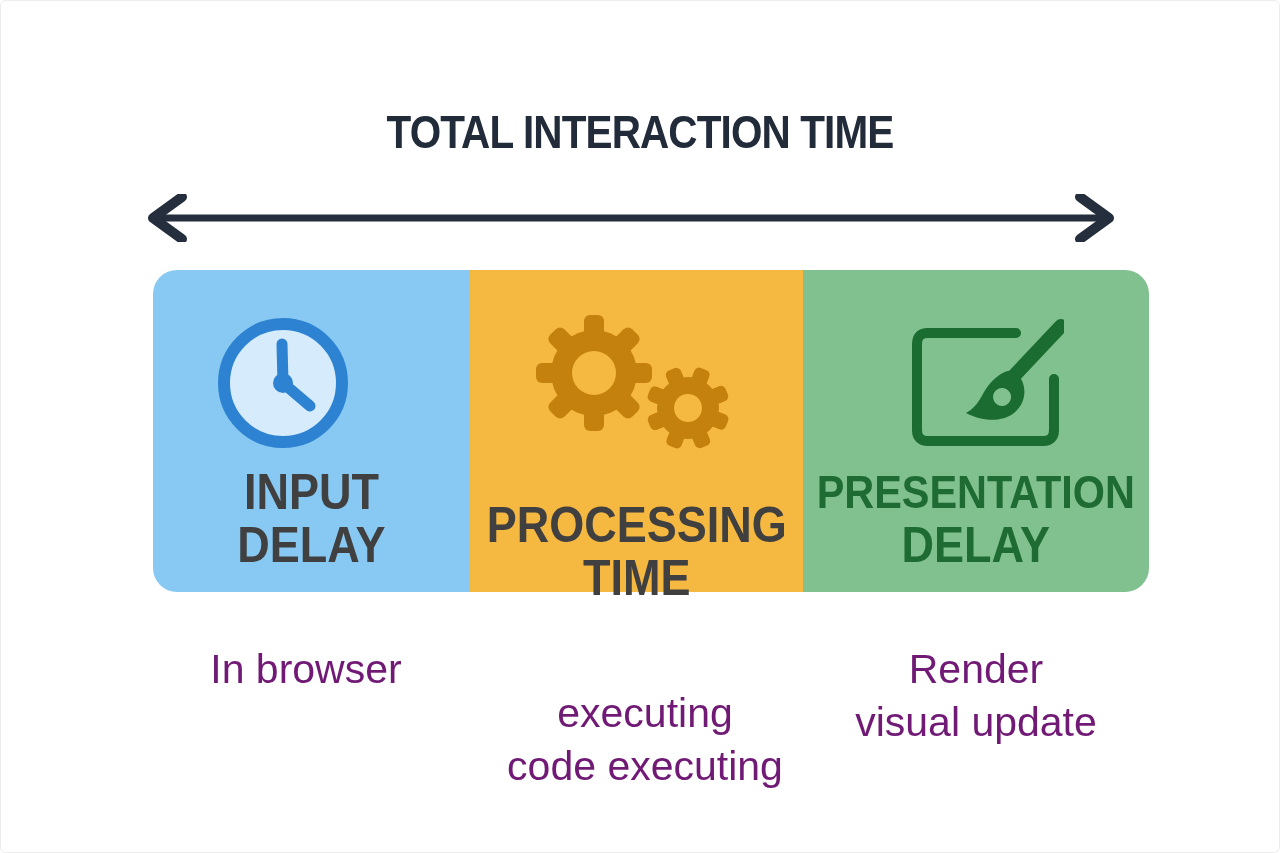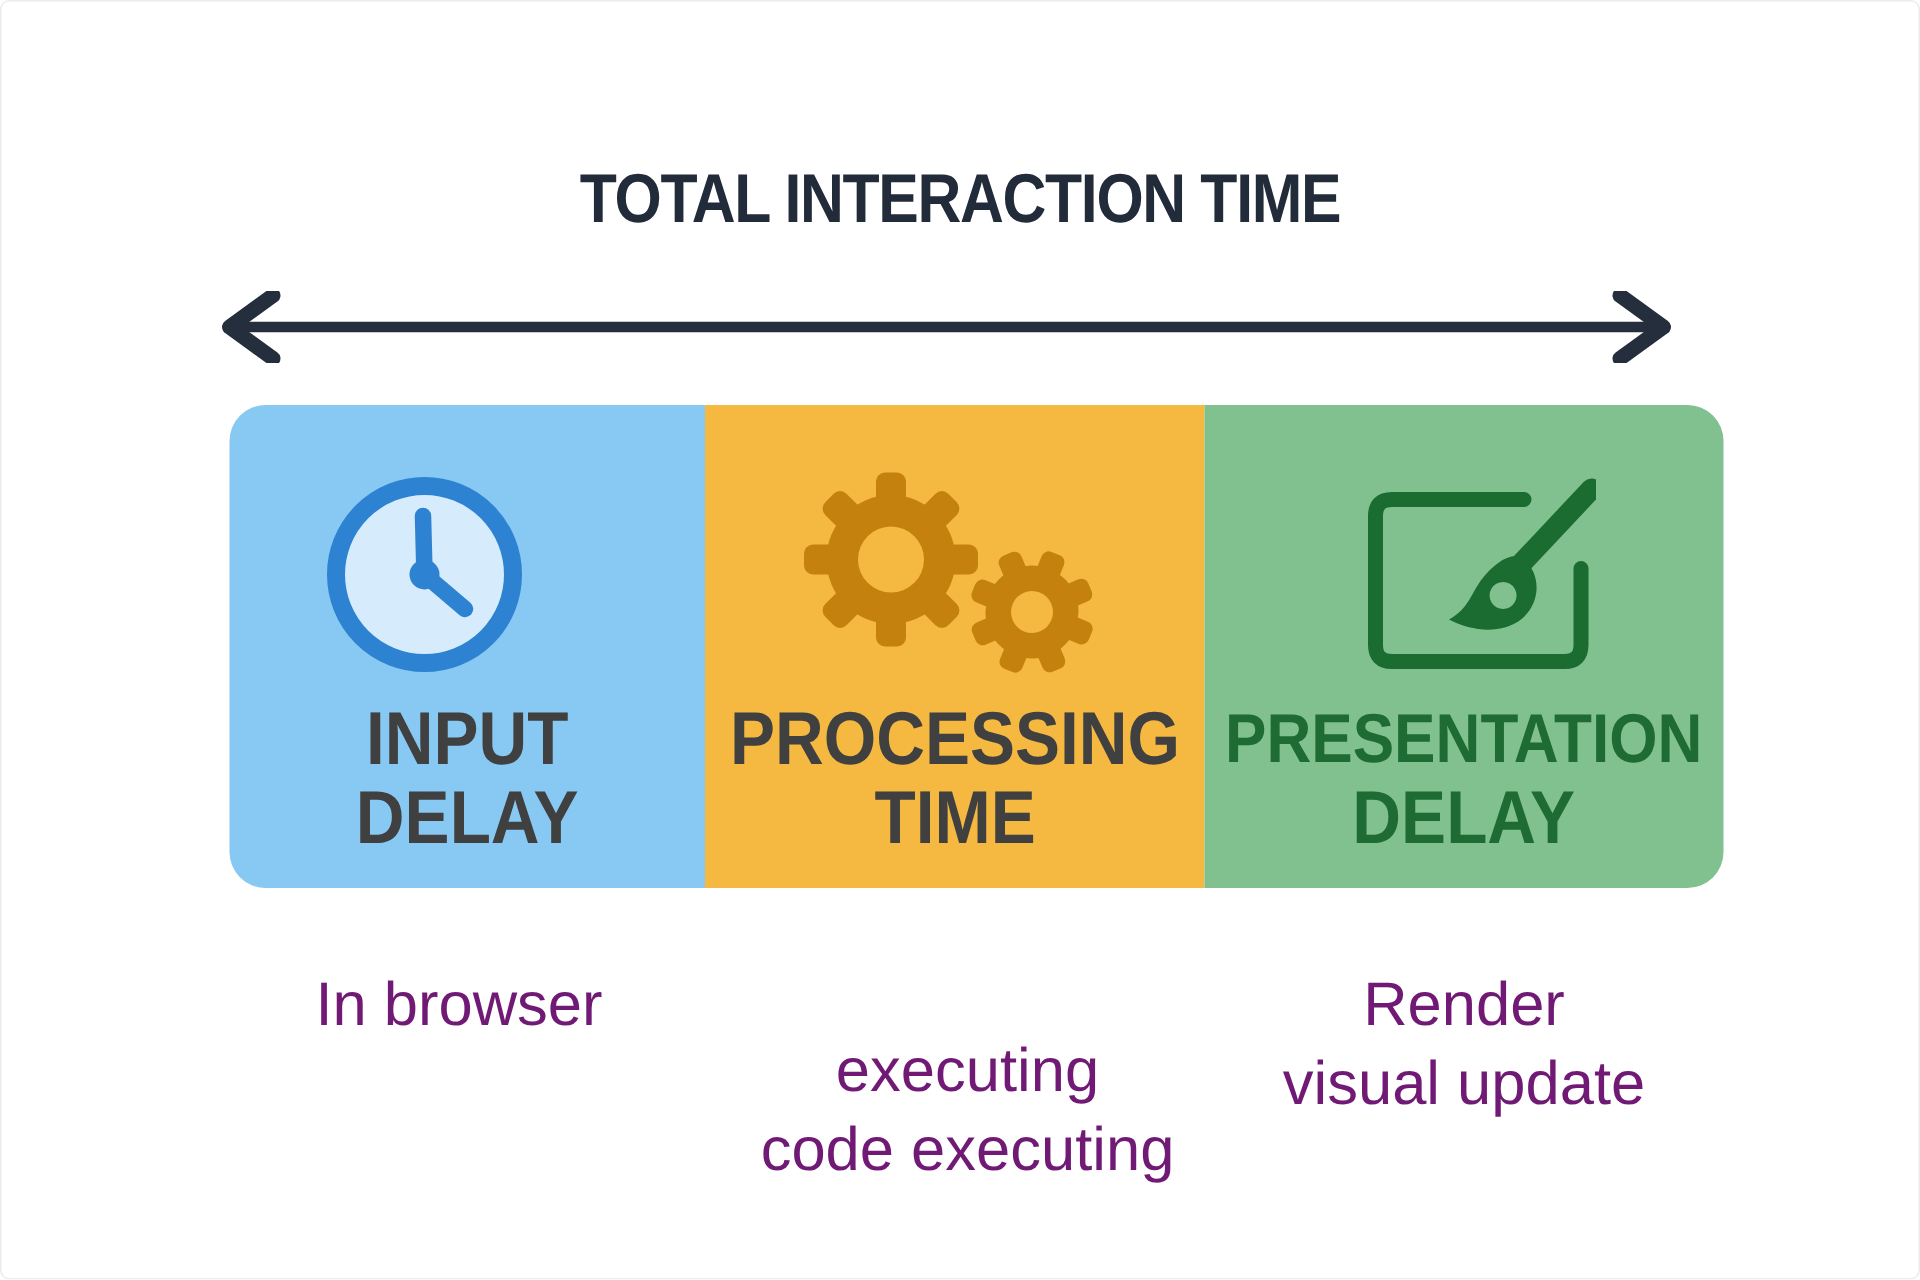--- a/index.html
+++ b/index.html
@@ -43,21 +43,21 @@
     display:flex;
   }
   .block{
     height:100%;
     display:flex;
     flex-direction:column;
     align-items:center;
     box-sizing:border-box;
   }
   .block.b0{width:350px;background:#87c9f2;border-radius:24px 0 0 24px;}
-  .block.b1{width:346px;background:#f5b840;}
+  .block.b1{width:346px;background:#f5b840;gap:33px;}
   .block.b2{width:346px;background:#81c08f;border-radius:0 24px 24px 0;}
   .icon-row{
     height:155px;
     margin-top:35px;
     display:flex;
     align-items:center;
     justify-content:center;
     width:100%;
   }
   .b0 .icon-row{transform:translateX(-28px);}

